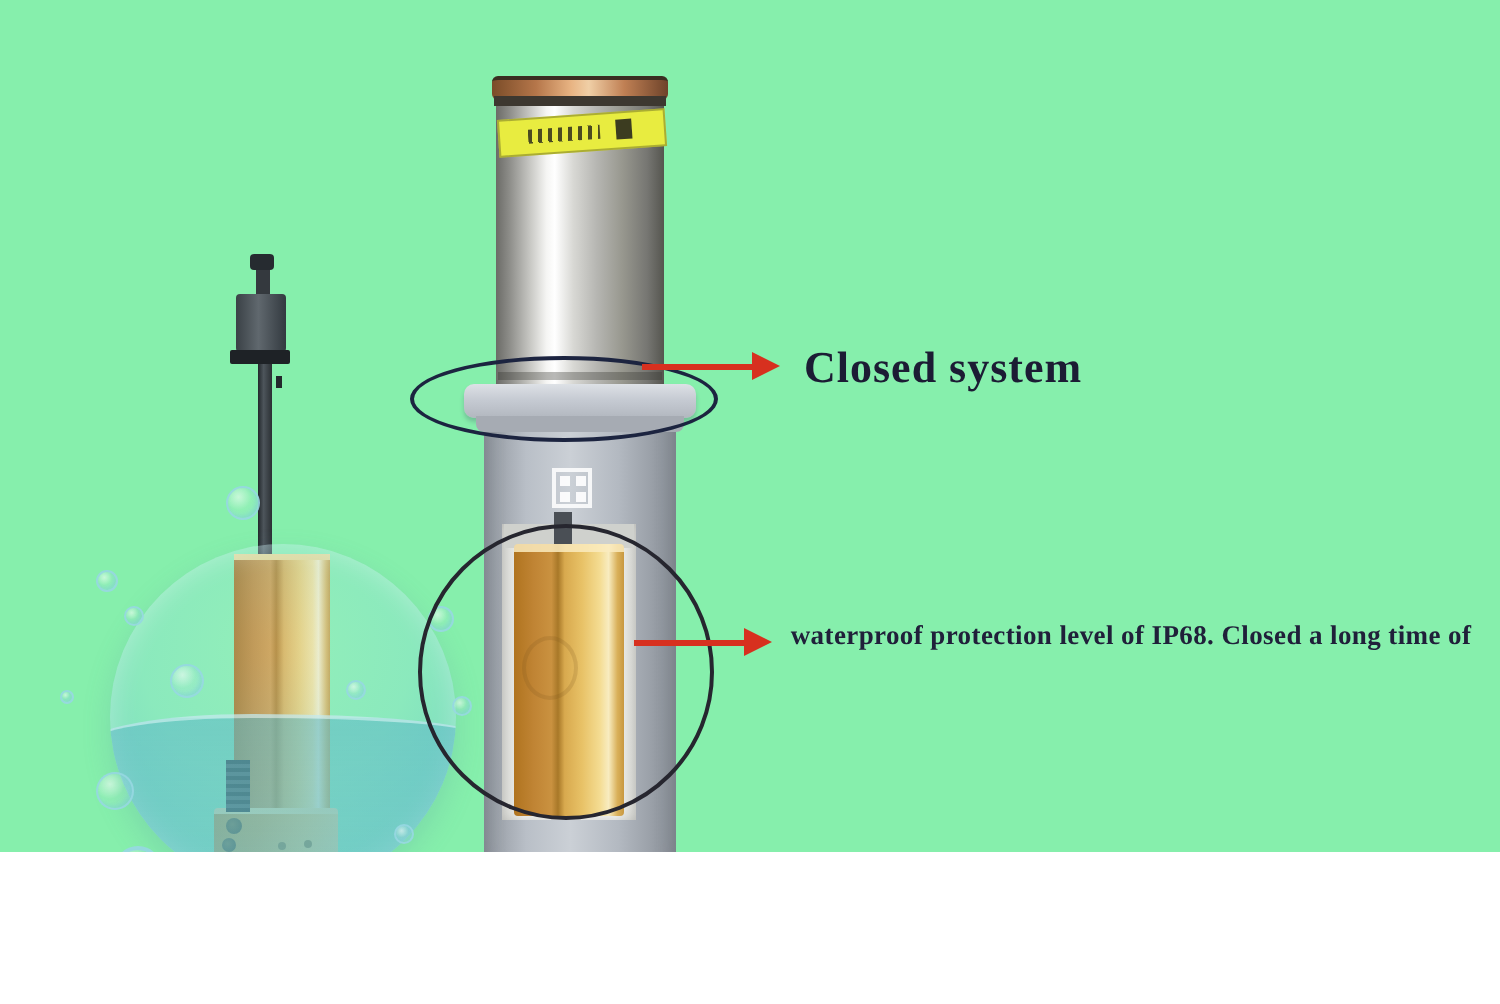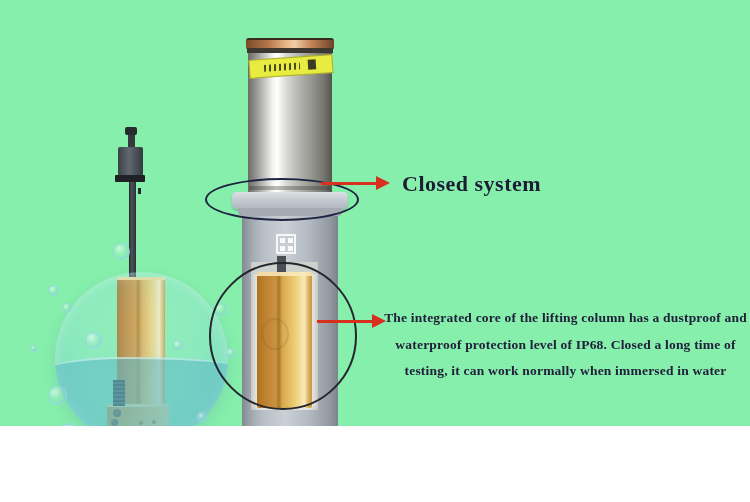--- a/index.html
+++ b/index.html
@@ -190,18 +190,16 @@
     <div class="arrow-head"></div>
   </div>
   <div class="arrow2">
     <div class="arrow-line"></div>
     <div class="arrow-head"></div>
   </div>
 
   <div class="abs closed-label">Closed system</div>
 
   <div class="abs desc">
-    <div>The integrated core of the lifting column has a dustproof and</div>
     <div>waterproof protection level of IP68. Closed a long time of</div>
-    <div>testing, it can work normally when immersed in water</div>
   </div>
 
 </div>
 
 </body></html>

